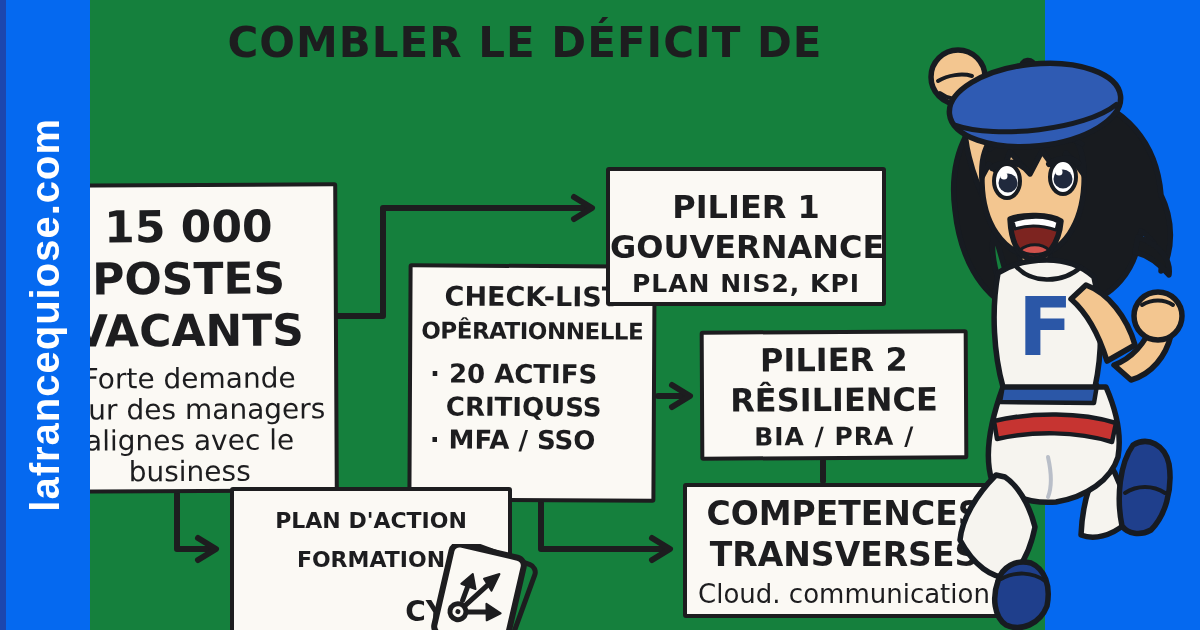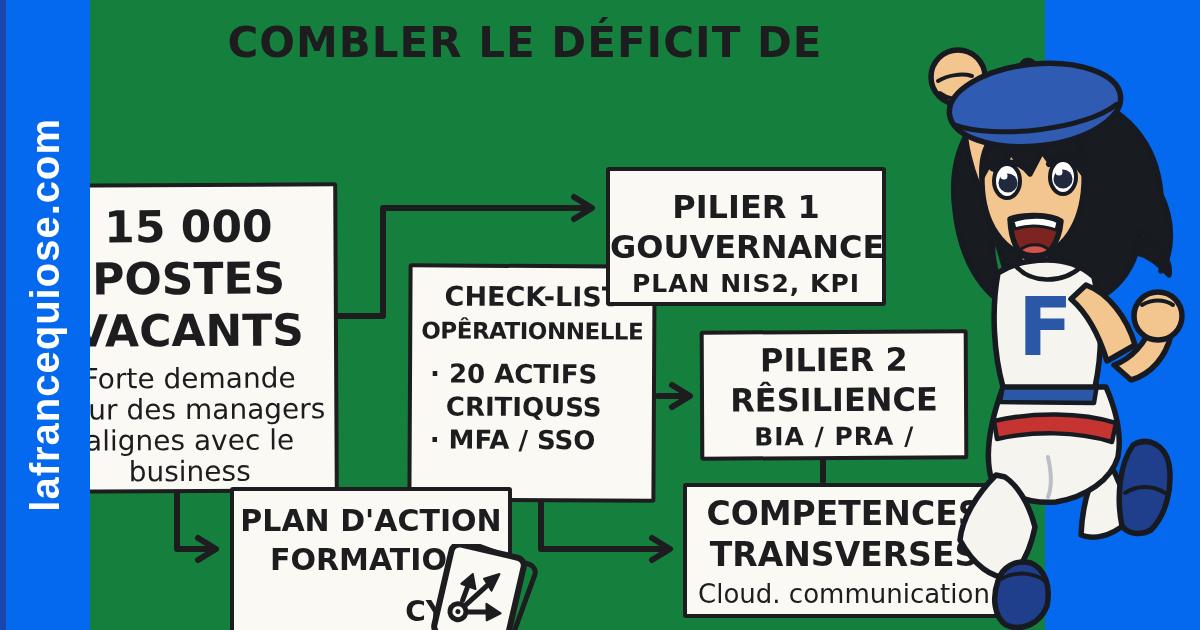--- a/index.html
+++ b/index.html
@@ -38,21 +38,21 @@
   .b-checklist{left:408px;top:264px;width:248px;height:238px;transform:rotate(.3deg);padding:12px 0 0 0;}
   .b-checklist .box-title{font-size:27px;line-height:34px;}
   .b-checklist .t2{font-size:23px;letter-spacing:-.5px;}
   .b-checklist ul{margin:10px 0 0 0;padding:0 6px 0 18px;list-style:none;text-align:left;}
   .b-checklist li{font-weight:bold;font-size:26px;line-height:33px;text-indent:-16px;padding-left:16px;}
   .b-pilier1{left:606px;top:167px;width:280px;height:139px;z-index:3;padding-top:16px;}
   .b-pilier2{left:700px;top:330px;width:268px;height:130px;transform:rotate(-.3deg);padding-top:6px;}
   .pilier-title{font-weight:bold;font-size:32px;line-height:40px;}
   .pilier-sub{font-weight:bold;font-size:25px;line-height:34px;letter-spacing:1px;}
   .b-plan{left:230px;top:487px;width:282px;height:210px;z-index:3;padding-top:10px;}
-  .b-plan .box-title{font-size:30px;line-height:39px;}
+  .b-plan .box-title{font-size:22px;line-height:39px;}
   .b-plan .plan-body{margin-top:14px;text-align:right;padding-left:22px;font-weight:bold;font-size:28px;line-height:37px;}
   .b-comp{left:683px;top:483px;width:322px;height:135px;padding-top:6px;}
   .b-comp .box-title{font-size:33px;line-height:41px;}
   .b-comp .sub{font-size:26px;margin-top:4px;}
   
   .connectors{position:absolute;left:0;top:0;z-index:1;}
   .icon-card{position:absolute;left:424px;top:544px;z-index:5;}
   .mascot{position:absolute;left:870px;top:25px;z-index:6;}
 </style>
 </head>

